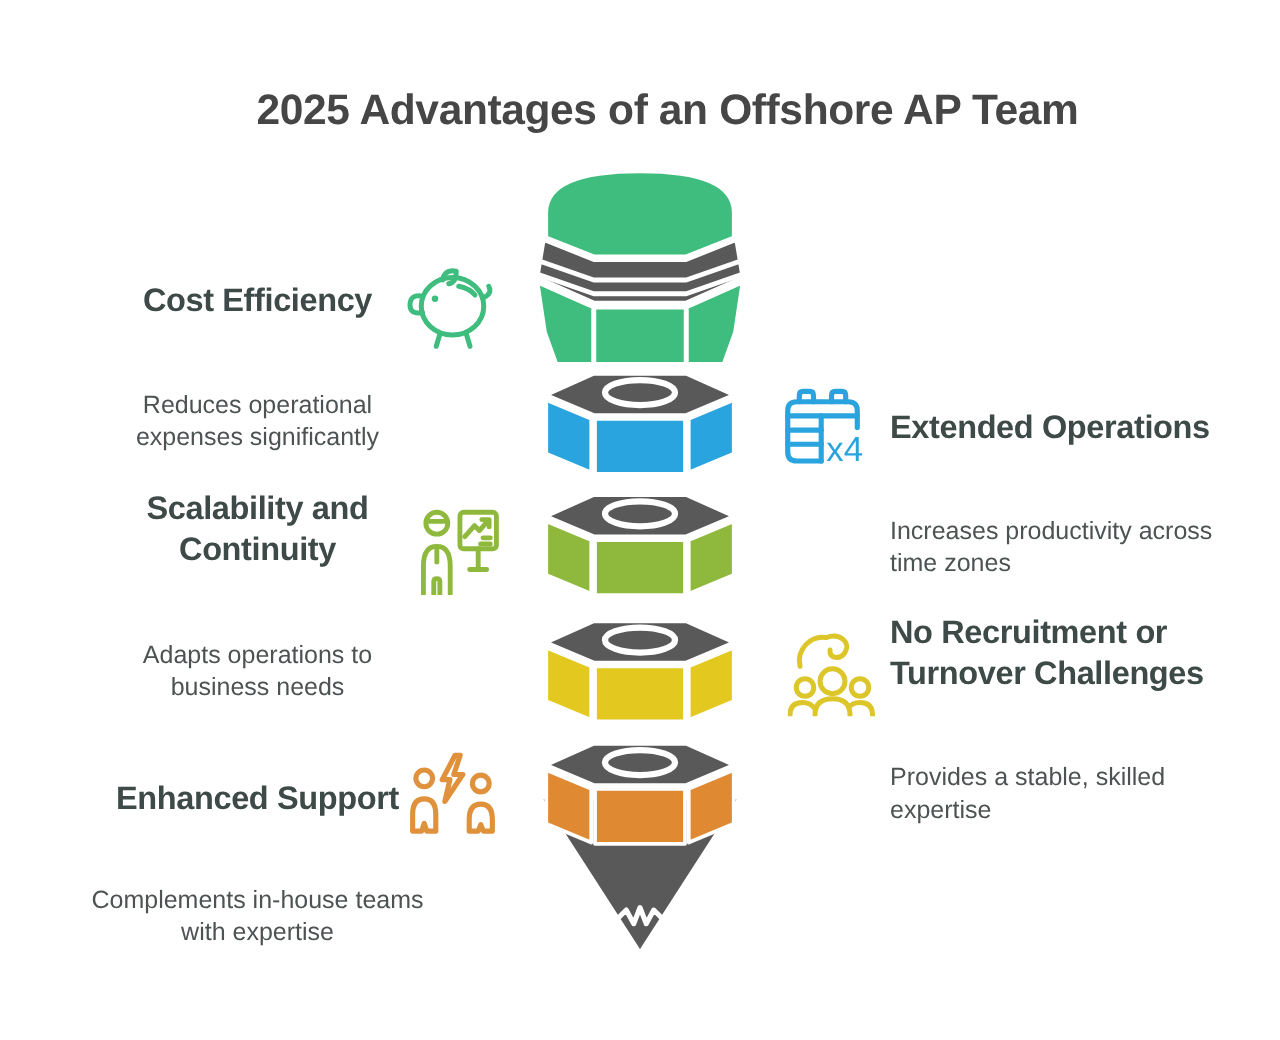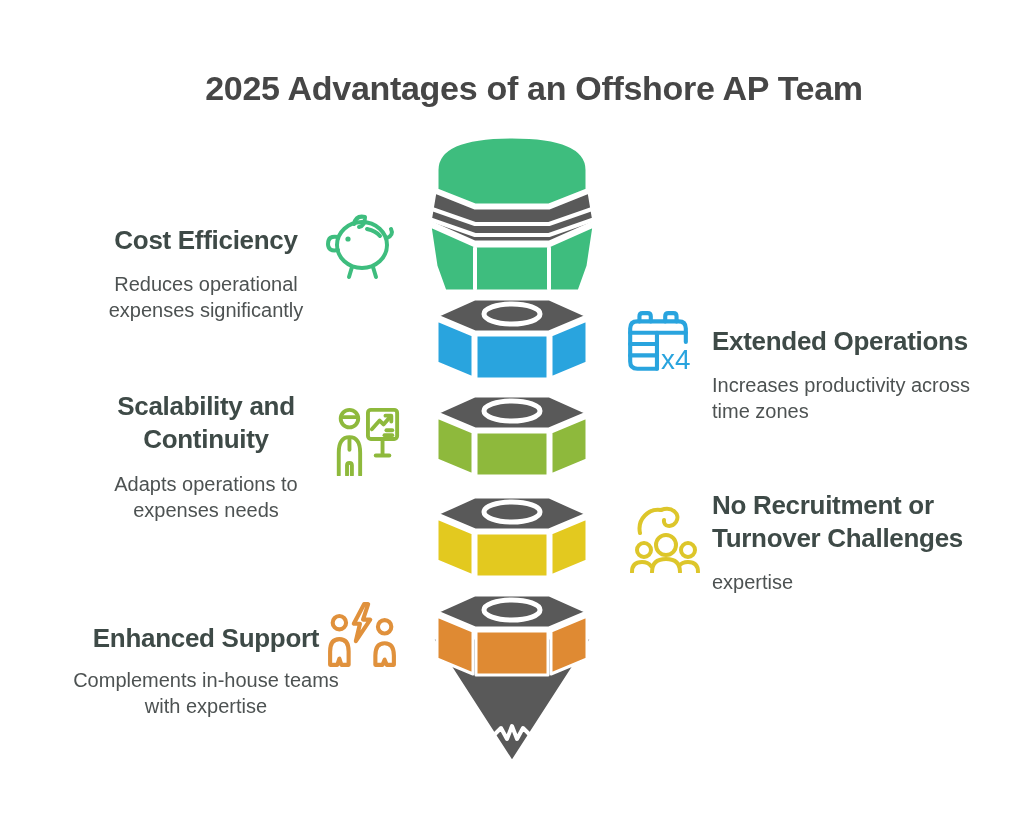--- a/index.html
+++ b/index.html
@@ -17,20 +17,21 @@
   .block{position:absolute;}
   .align-r{right:712px;text-align:center;width:300px;}
   .align-l{left:712px;text-align:left;width:290px;}
   .heading{
     font-size:26px;font-weight:700;line-height:33px;letter-spacing:-0.3px;
     color:var(--c-heading_text,#3e4a47);
   }
   .body-text{
     font-size:20px;line-height:25.5px;
     color:var(--c-body_text,#4d5252);
+    margin-top:40px;
   }
   .icon{position:absolute;}
   .icon svg{display:block;width:100%;height:100%;}
   .ic-green{color:var(--c-green,#3ebd7e);}
   .ic-lime{color:var(--c-lime,#8eb93c);}
   .ic-orange{color:var(--c-icon_orange,#e0913c);}
   .ic-blue{color:var(--c-blue,#29a4de);}
   .ic-yellow{color:var(--c-icon_yellow,#ddc62a);}
   .stroke-ic{fill:none;stroke:currentColor;stroke-width:4;stroke-linecap:round;stroke-linejoin:round;}
   .pencil{position:absolute;left:412px;top:118px;width:200px;height:670px;}
@@ -123,21 +124,21 @@
       <circle cx="28" cy="28" r="2.6" fill="currentColor"></circle>
     </svg>
   </div>
 
   <div class="block align-r heading" style="top:390px;">
     <div>Scalability and</div>
     <div>Continuity</div>
   </div>
   <div class="block align-r body-text" style="top:472px;">
     <div>Adapts operations to</div>
-    <div>expenses needs</div>
+    <div>business needs</div>
   </div>
   <div class="icon ic-lime" style="left:330px;top:404px;width:72px;height:72px;">
     <svg viewBox="0 0 72 74">
       <g class="stroke-ic">
         <circle cx="19" cy="15" r="9"></circle>
         <path d="M10.5,13.5 H27.5"></path>
         <path d="M8,73 V50 Q8,34 19,34 Q30,34 30,50 V73"></path>
         <path d="M16.5,73 V63 q0,-2.5 2.5,-2.5 q2.5,0 2.5,2.5 V73"></path>
         <path d="M19,36 V47"></path>
         <rect x="38" y="6" width="30" height="30" rx="3"></rect>
@@ -190,20 +191,21 @@
       </g>
       <text class="badge-text" x="36" y="59">x4</text>
     </svg>
   </div>
 
   <div class="block align-l heading" style="top:489px;">
     <div>No Recruitment or</div>
     <div>Turnover Challenges</div>
   </div>
   <div class="block align-l body-text" style="top:570px;">
+    <div>Provides a stable, skilled</div>
     <div>expertise</div>
   </div>
   <div class="icon ic-yellow" style="left:630px;top:501px;width:70px;height:72px;">
     <svg viewBox="0 0 70 72">
       <g class="stroke-ic">
         <path d="M10,32 C7,18 19,7 31,9"></path>
         <path d="M31,9 C42,5 51,13 46,21 C42,27 33,26 34,19"></path>
         <circle cx="36" cy="44" r="10"></circle>
         <circle cx="14" cy="49" r="7"></circle>
         <circle cx="58" cy="49" r="7"></circle>

